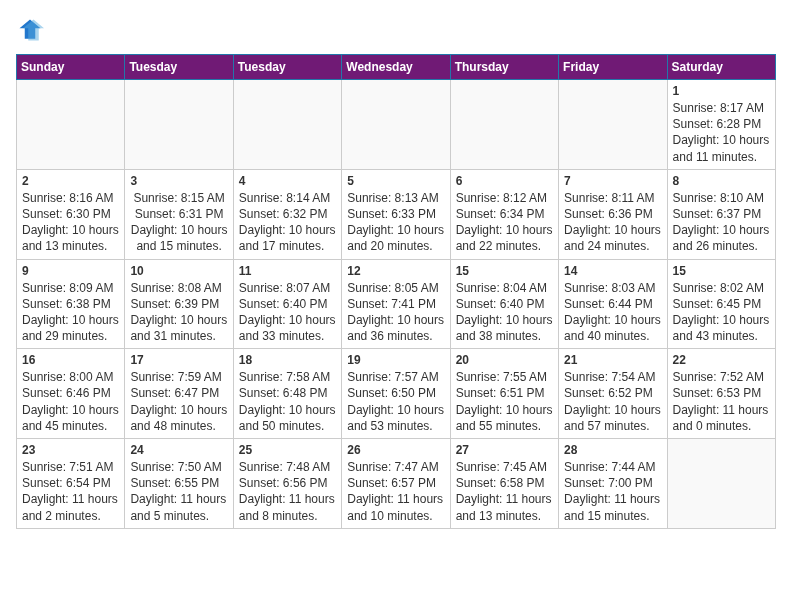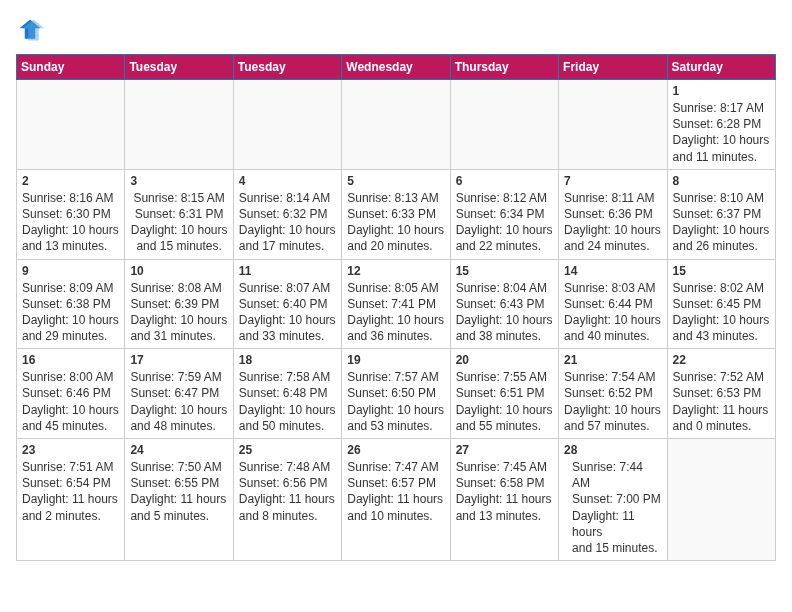--- a/index.html
+++ b/index.html
@@ -52,21 +52,21 @@
     .calendar-subtitle {
       font-size: 14px;
       color: #555;
     }
     table {
       width: 100%;
       border-collapse: collapse;
       table-layout: fixed;
     }
     thead th {
-      background: #be185d;
+      background: #701a75;
       color: #fff;
       font-size: 12px;
       font-weight: bold;
       padding: 5px 4px;
       text-align: left;
       border: 1px solid #2277aa;
     }
     tbody td {
       vertical-align: top;
       border: 1px solid #ccc;
@@ -218,21 +218,21 @@
         <td>
           <span class="day-num">12</span>
           <div class="day-info" style="white-space: pre-line;">Sunrise: 8:05 AM
 Sunset: 7:41 PM
 Daylight: 10 hours
 and 36 minutes.</div>
         </td>
         <td>
           <span class="day-num">15</span>
           <div class="day-info" style="white-space: pre-line;">Sunrise: 8:04 AM
-Sunset: 6:43 PM
+Sunset: 6:40 PM
 Daylight: 10 hours
 and 38 minutes.</div>
         </td>
         <td>
           <span class="day-num">14</span>
           <div class="day-info" style="white-space: pre-line;">Sunrise: 8:03 AM
 Sunset: 6:44 PM
 Daylight: 10 hours
 and 40 minutes.</div>
         </td>
@@ -326,21 +326,21 @@
         </td>
         <td>
           <span class="day-num">27</span>
           <div class="day-info" style="white-space: pre-line;">Sunrise: 7:45 AM
 Sunset: 6:58 PM
 Daylight: 11 hours
 and 13 minutes.</div>
         </td>
         <td>
           <span class="day-num">28</span>
-          <div class="day-info" style="white-space: pre-line; margin-left: 8px;">Sunrise: 7:44 AM
+          <div class="day-info" style="white-space: pre-line;">Sunrise: 7:44 AM
 Sunset: 7:00 PM
 Daylight: 11 hours
 and 15 minutes.</div>
         </td>
         <td class="empty-cell"></td>
       </tr>
     </tbody>
 </table>
 
 </body></html>

